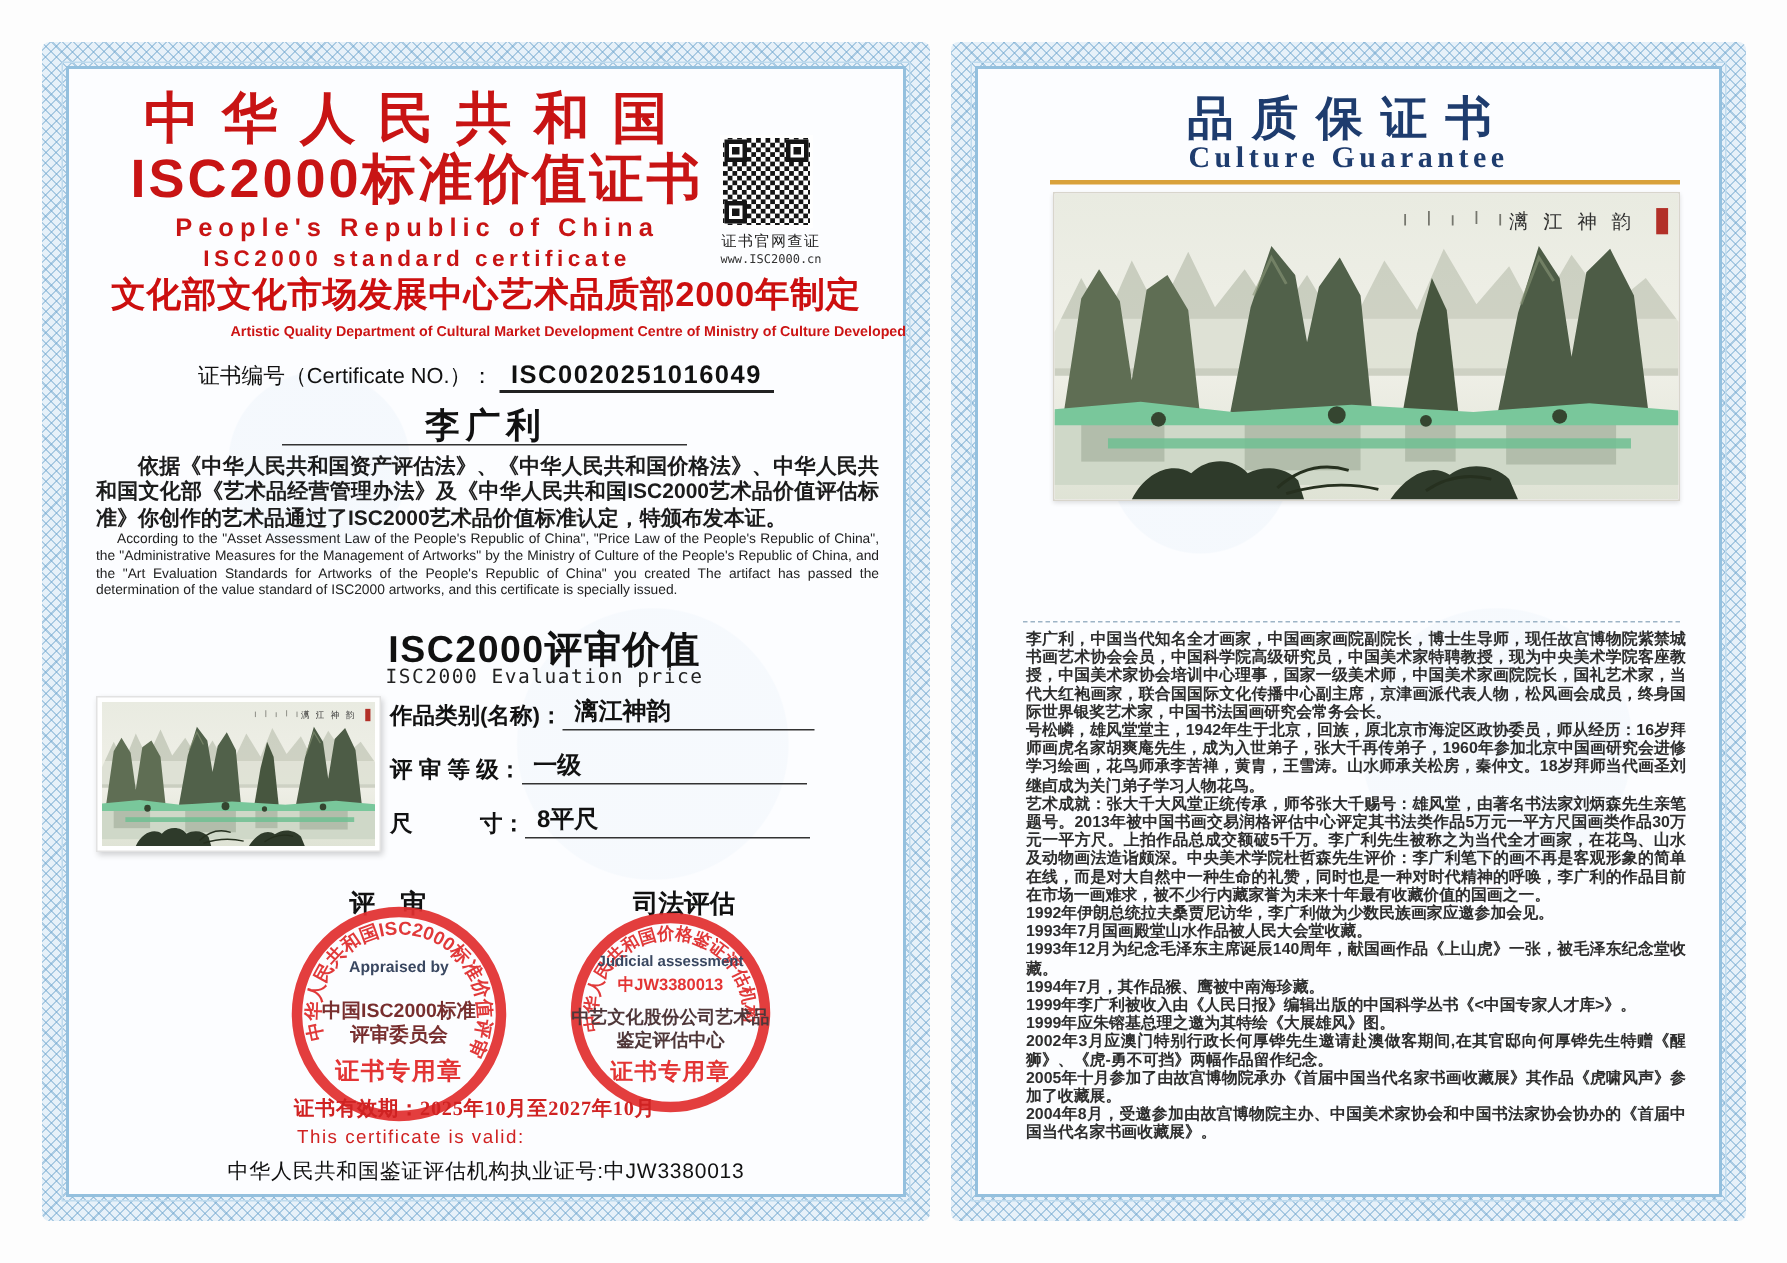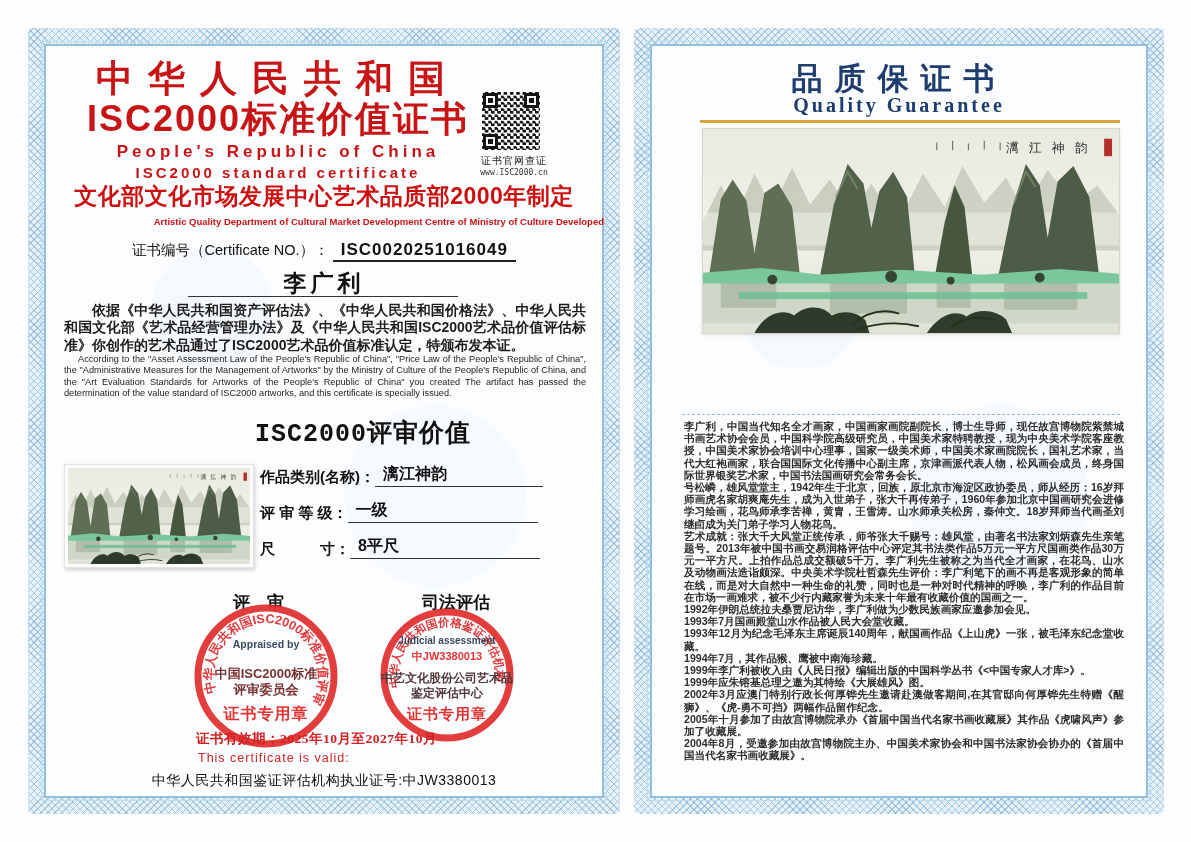--- a/index.html
+++ b/index.html
@@ -152,21 +152,22 @@
       <span>证书编号（Certificate NO.）：</span>
       <span class="certno-val">ISC0020251016049</span>
     </div>
 
     <div class="abs artist-name" style="left:0; top:240px; width:592px;">李广利</div>
     <div class="abs name-line" style="left:160px; top:268px; width:270px;"></div>
 
     <div class="abs stmt-zh" style="left:36px; top:274px; width:522px;">依据《中华人民共和国资产评估法》、《中华人民共和国价格法》、中华人民共和国文化部《艺术品经营管理办法》及《中华人民共和国ISC2000艺术品价值评估标准》你创作的艺术品通过了ISC2000艺术品价值标准认定，特颁布发本证。</div>
     <div class="abs stmt-en" style="left:36px; top:326px; width:522px;">According to the "Asset Assessment Law of the People's Republic of China", "Price Law of the People's Republic of China", the "Administrative Measures for the Management of Artworks" by the Ministry of Culture of the People's Republic of China, and the "Art Evaluation Standards for Artworks of the People's Republic of China" you created The artifact has passed the determination of the value standard of ISC2000 artworks, and this certificate is specially issued.</div>
 
-    <div class="abs sec-title" style="left:180px; top:388px; width:310px;font-family:Liberation Mono, monospace;">ISC2000评审价值</div>
+    <div class="abs sec-title" style="left:180px; top:388px; width:310px;">ISC2000评审价值</div>
+    <div class="abs sec-sub" style="left:180px; top:416px; width:310px;">ISC2000 Evaluation price</div>
 
     <div class="abs thumb-frame" style="left:36px; top:436px; width:190px; height:104px;">
       <svg width="182" height="96" viewBox="0 0 420 210" preserveAspectRatio="none">
           <use href="#karst"></use>
         </svg>
     </div>
 
     <div class="abs field-row" style="left:232px; top:436px;">
       <span class="field-label">作品类别(名称)：</span>
       <span class="field-value-wrap" style="min-width:168px;"><span class="field-value">漓江神韵</span></span>
@@ -219,21 +220,21 @@
     <div class="abs validity-zh" style="left:168px; top:702px;">证书有效期：2025年10月至2027年10月</div>
     <div class="abs validity-en" style="left:170px; top:723px;">This certificate is valid:</div>
 
     <div class="abs license-line" style="left:0; top:744px; width:592px;">中华人民共和国鉴证评估机构执业证号:中JW3380013</div>
   </div>
 
   <div class="page" style="left:634px; top:28px; width:530px; height:786px;">
     <div class="page-inner"></div>
 
     <div class="abs r-title-zh" style="left:0; top:30px; width:530px;">品质保证书</div>
-    <div class="abs r-title-en" style="left:0; top:66px; width:530px;">Quality  Guarantee</div>
+    <div class="abs r-title-en" style="left:0; top:66px; width:530px;">Culture  Guarantee</div>
 
     <div class="abs gold-line" style="left:66px; top:92px; width:420px;"></div>
 
     <div class="abs big-painting" style="left:68px; top:100px; width:418px; height:206px;">
       <svg width="416" height="204" viewBox="0 0 420 210" preserveAspectRatio="none">
           <use href="#karst"></use>
         </svg>
     </div>
 
     <div class="abs dash-sep" style="left:48px; top:386px; width:438px;"></div>

